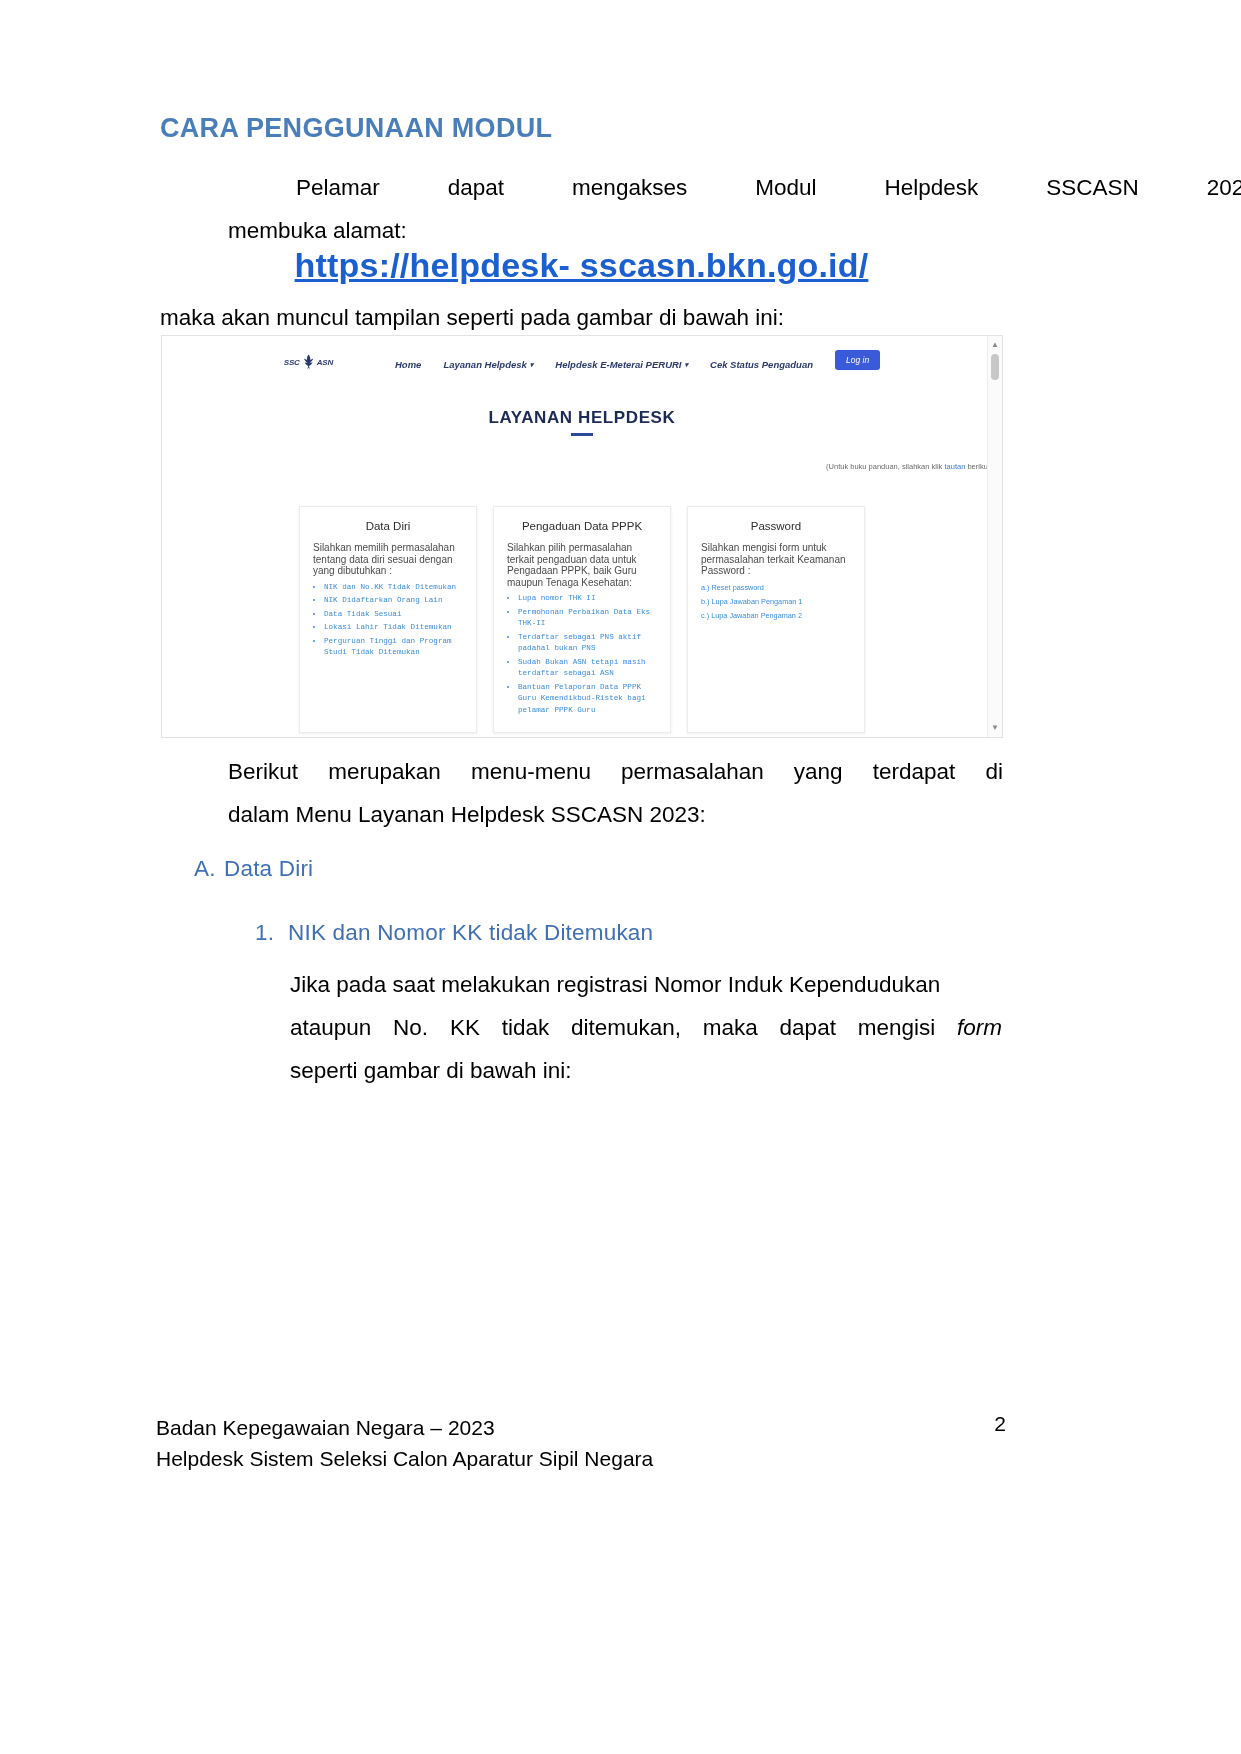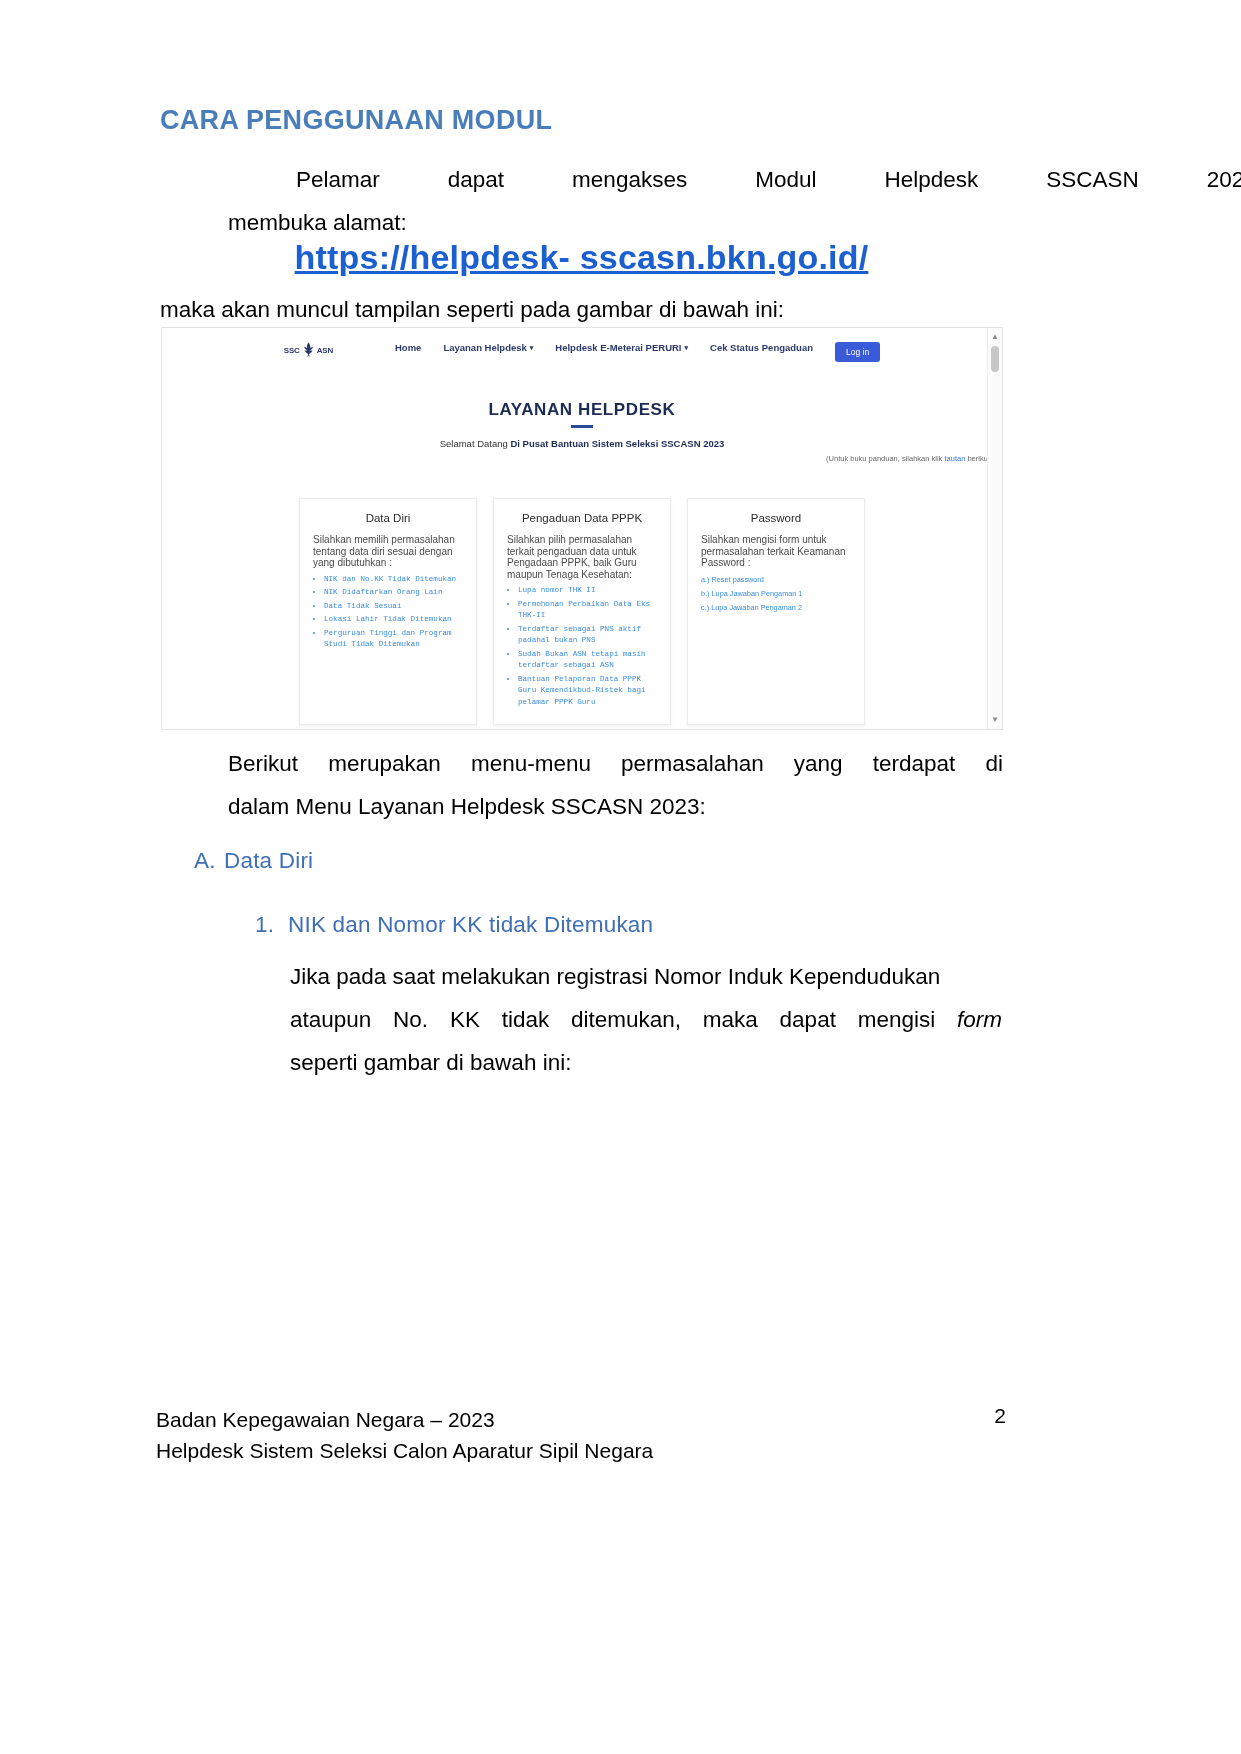--- a/index.html
+++ b/index.html
@@ -11,21 +11,21 @@
     width: 1241px;
     height: 1754px;
     position: relative;
     font-family: "Liberation Sans", sans-serif;
     color: #000000;
     overflow: hidden;
   }
 
   .page {
     position: absolute;
-    left: 0; top: 0;
+    left: 0; top: 8px;
     width: 1241px;
     height: 1288px;
     box-sizing: border-box;
     padding: 0;
   }
 
   
   .doc-heading {
     position: absolute;
     left: 160px;
@@ -147,22 +147,23 @@
     width: 100%;
     height: 48px;
     background: #ffffff;
     display: flex;
     align-items: center;
     justify-content: center;
   }
 
   .nav-inner {
     display: flex;
-    align-items: flex-start;
+    align-items: flex-end;
     gap: 22px;
+    font-style: italic;
   }
 
   .brand {
     display: flex;
     align-items: center;
     gap: 2px;
     margin-right: 40px;
   }
   .brand-text {
     font-size: 8px;
@@ -383,23 +384,20 @@
           <span>Cek Status Pengaduan</span>
         </div>
 
         <div class="login-btn">Log in</div>
       </div>
     </div>
 
     <div class="shot-title">LAYANAN HELPDESK</div>
     <div class="title-rule"></div>
 
-    <div class="shot-welcome">
-      <span>Selamat Datang </span><b>Di Pusat Bantuan Sistem Seleksi SSCASN 2023</b>
-    </div>
 
     <div class="shot-subnote">
       <span>(Untuk buku panduan, silahkan klik </span><a href="#">tautan</a><span> berikut ini)</span>
     </div>
 
     <div class="cards">
 
       <div class="card">
         <div class="card-title">Data Diri</div>
         <div class="card-intro">Silahkan memilih permasalahan tentang data diri sesuai dengan yang dibutuhkan :</div>

